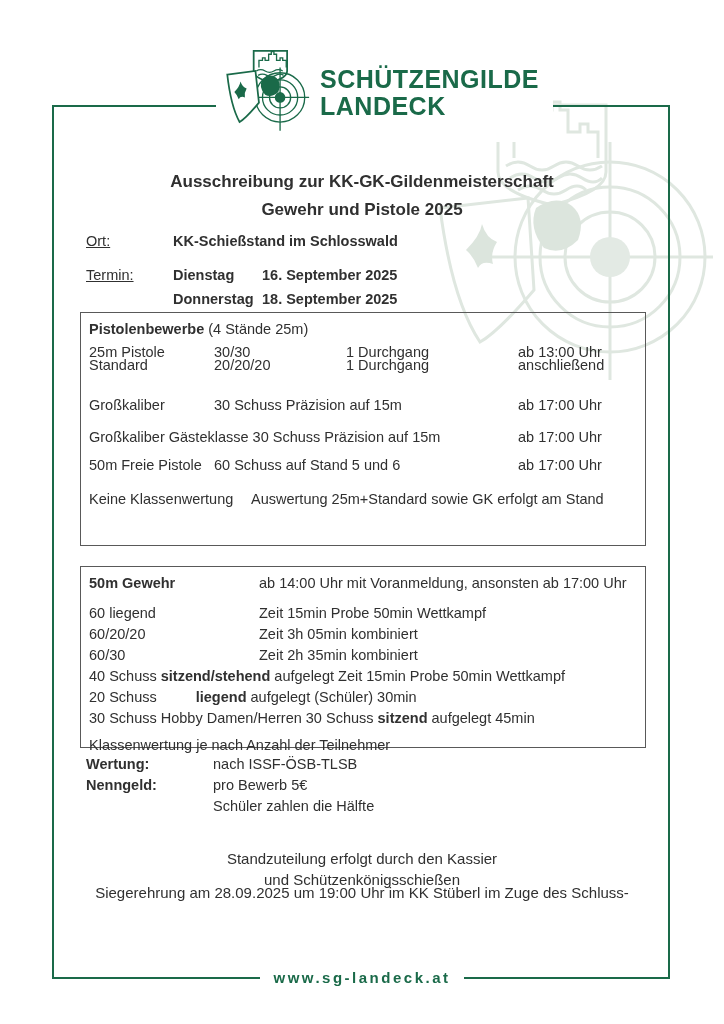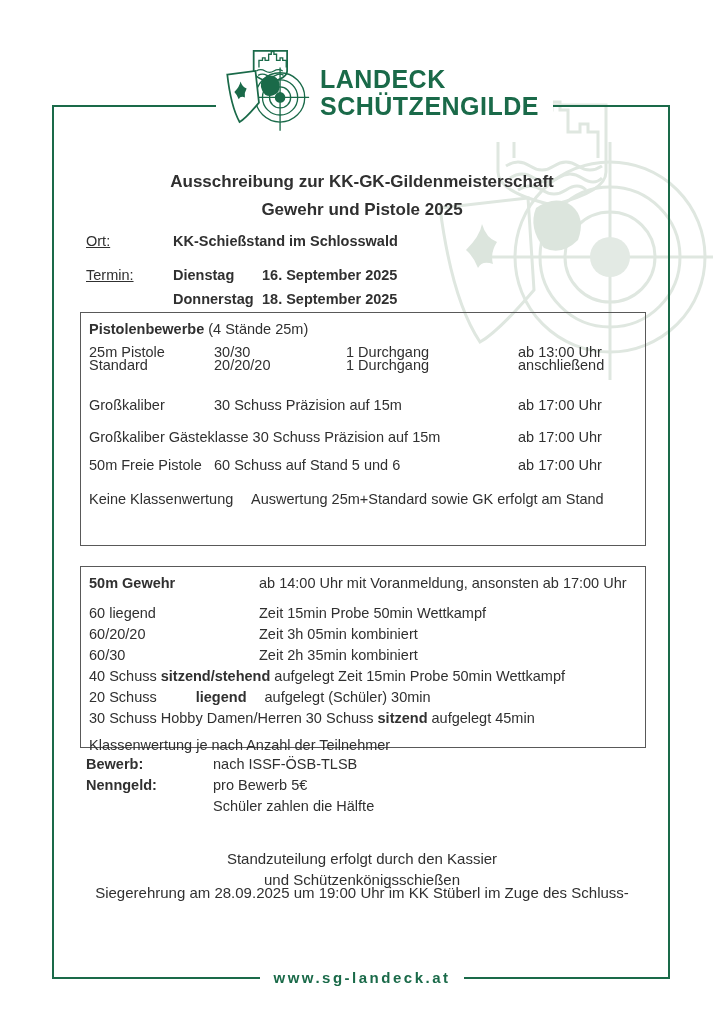--- a/index.html
+++ b/index.html
@@ -90,22 +90,22 @@
         <line x1="30" y1="56" x2="99" y2="56"></line>
       </g>
       <g stroke="#1a6a49" stroke-width="2" fill="#ffffff">
         <path d="M6 30 L38 26 L42 62 Q27 80 20 84 Q10 66 6 30 Z"></path>
       </g>
       <circle cx="66" cy="56" r="6" fill="#1a6a49"></circle>
       <path d="M14 50 q6 -6 7 -12 q2 6 7 8 q-3 5 -2 10 q-5 -2 -7 2 q-2 -5 -5 -8 Z" fill="#1a6a49"></path>
       <path d="M46 35 q9 -7 16 -1 q6 6 2 16 q-8 7 -15 3 q-8 -9 -3 -18 Z" fill="#1a6a49"></path>
     </svg>
     <div class="logo-text">
+      <div>SCHÜTZENGILDE</div>
       <div>LANDECK</div>
-      <div>SCHÜTZENGILDE</div>
     </div>
   </div>
 
   <div class="content">
 
     <div class="title">
       <div>Ausschreibung zur KK-GK-Gildenmeisterschaft</div>
       <div>Gewehr und Pistole 2025</div>
     </div>
 
@@ -168,31 +168,31 @@
         <span class="dB">Zeit 3h 05min kombiniert</span>
       </div>
       <div class="trow" style="top:80px">
         <span class="cA">60/30</span>
         <span class="dB">Zeit 2h 35min kombiniert</span>
       </div>
       <div class="trow" style="top:101px">
         <span class="cA"><span style="position: static;">40 Schuss </span><span style="position: static; font-weight: 700;">sitzend/stehend</span><span style="position: static;"> aufgelegt Zeit 15min Probe 50min Wettkampf</span></span>
       </div>
       <div class="trow" style="top:122px">
-        <span class="cA"><span style="position: static;">20 Schuss </span><span style="position: static; font-weight: 700; padding-left: 35px;">liegend</span><span style="position: static; padding-left: 14px;"> aufgelegt (Schüler) 30min</span></span>
+        <span class="cA"><span style="position: static;">20 Schuss </span><span style="position: static; font-weight: 700; padding-left: 35px;">liegend</span><span style="position: static;"> aufgelegt (Schüler) 30min</span></span>
       </div>
       <div class="trow" style="top:143px">
         <span class="cA"><span style="position: static;">30 Schuss Hobby Damen/Herren 30 Schuss </span><span style="position: static; font-weight: 700;">sitzend</span><span style="position: static;"> aufgelegt 45min</span></span>
       </div>
       <div class="trow" style="top:170px">
         <span class="cA">Klassenwertung je nach Anzahl der Teilnehmer</span>
       </div>
     </div>
 
-    <span class="abs b" style="left:86px;top:756px">Bewerb:</span>
+    <span class="abs b" style="left:86px;top:756px">Wertung:</span>
     <span class="abs" style="left:213px;top:756px">nach ISSF-ÖSB-TLSB</span>
     <span class="abs b" style="left:86px;top:777px">Nenngeld:</span>
     <span class="abs" style="left:213px;top:777px">pro Bewerb 5€</span>
     <span class="abs" style="left:213px;top:798px">Schüler zahlen die Hälfte</span>
 
     <div class="center-block" style="top:850px">Standzuteilung erfolgt durch den Kassier</div>
     <div class="center-block" style="top:884px">Siegerehrung am 28.09.2025 um 19:00 Uhr im KK Stüberl im Zuge des Schluss-</div>
     <div class="center-block" style="top:871px">und Schützenkönigsschießen</div>
 
   </div>

